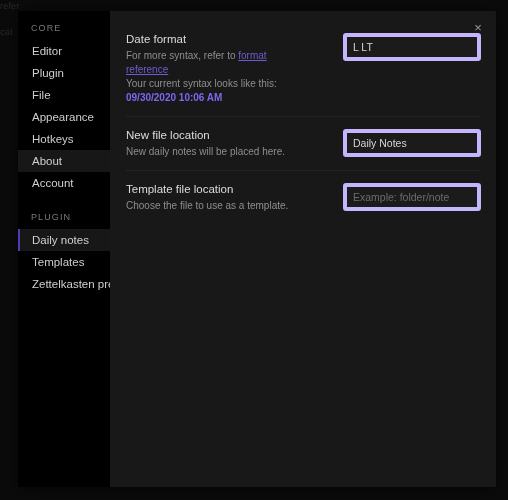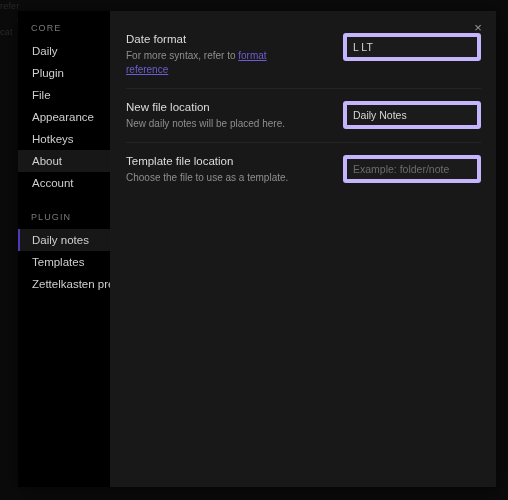--- a/index.html
+++ b/index.html
@@ -183,21 +183,21 @@
   <div class="bg-text t2">ate</div>
   <div class="bg-text t3">cat</div>
 
   <div class="modal">
 
     <div class="sidebar">
 
       <div class="section-header">CORE</div>
 
       <div class="nav-item">
-        <span>Daily</span>
+        <span>Editor</span>
       </div>
       <div class="nav-item">
         <span>Plugin</span>
       </div>
       <div class="nav-item">
         <span>File</span>
       </div>
       <div class="nav-item">
         <span>Appearance</span>
       </div>
@@ -230,20 +230,23 @@
       <div class="close-btn">×</div>
 
       <div class="settings-list">
 
         <div class="setting-row">
           <div class="setting-info">
             <div class="setting-name">Date format</div>
             <div class="setting-desc">
               <span>For more syntax, refer to </span><a href="#">format reference</a>
             </div>
+            <div class="setting-desc">
+              <span>Your current syntax looks like this: </span><span class="syntax-preview">09/30/2020 10:06 AM</span>
+            </div>
           </div>
           <div class="setting-control">
             <input class="text-input" type="text" value="L LT" style="">
           </div>
         </div>
 
         <div class="setting-row">
           <div class="setting-info">
             <div class="setting-name">New file location</div>
             <div class="setting-desc">New daily notes will be placed here.</div>

